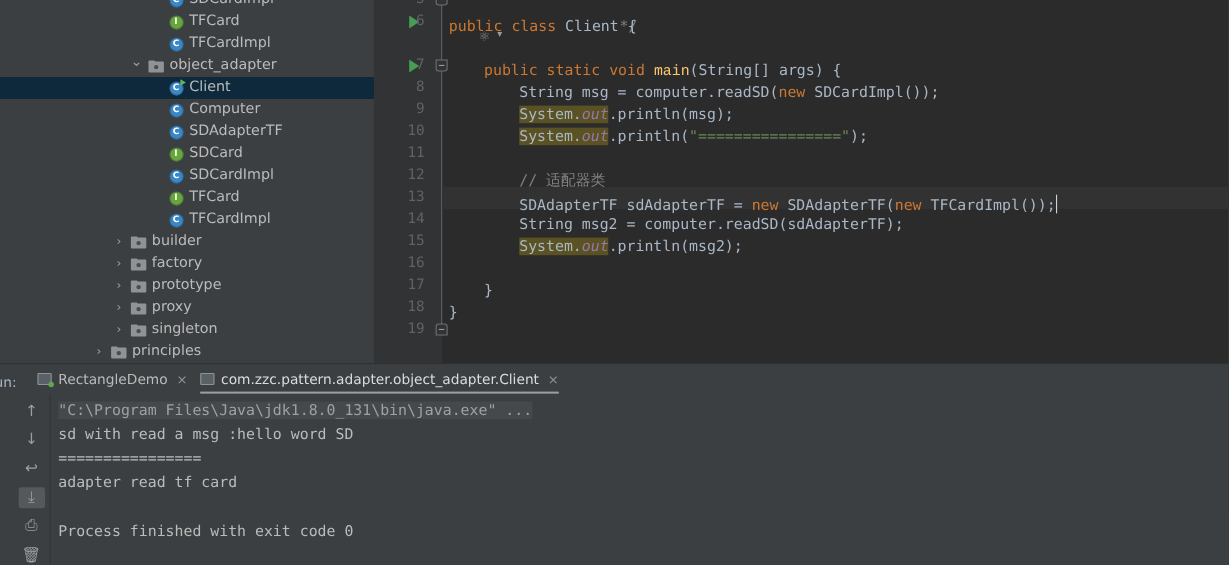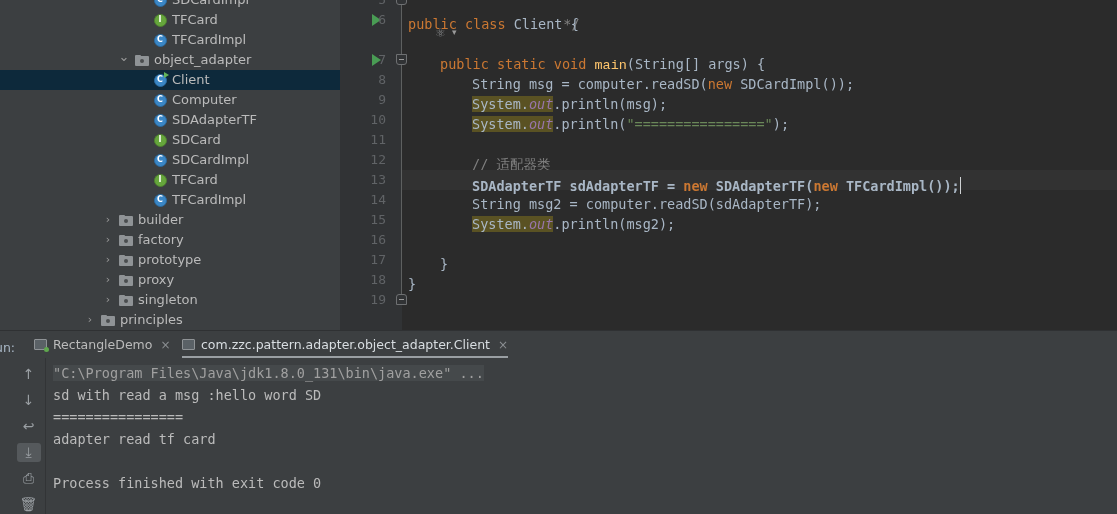--- a/index.html
+++ b/index.html
@@ -74,21 +74,21 @@
   .gutter {
     position: absolute; left: 0; top: 0; width: 62px; height: 100%;
     background: #313335;
   }
   .code-area { position: absolute; left: 62px; top: 0; right: 0; height: 100%; }
   .cline {
     position: relative; height: 20px; line-height: 20px;
     font-family: "DejaVu Sans Mono", monospace; font-size: 13.5px;
     white-space: pre; color: #a9b7c6;
   }
-  .cline.current { background: #323232; font-weight: bold; }
+  .cline.current { background: #323232; }
   .lnum {
     position: absolute; left: 0; width: 46px; text-align: right;
     font-family: "DejaVu Sans Mono", monospace; font-size: 13px;
     color: #606366; height: 20px; line-height: 20px;
   }
   .code-text { position: absolute; left: 68px; top: 4px; }
 
   
   .kw  { color: #cc7832; }
   .str { color: #6a8759; }

